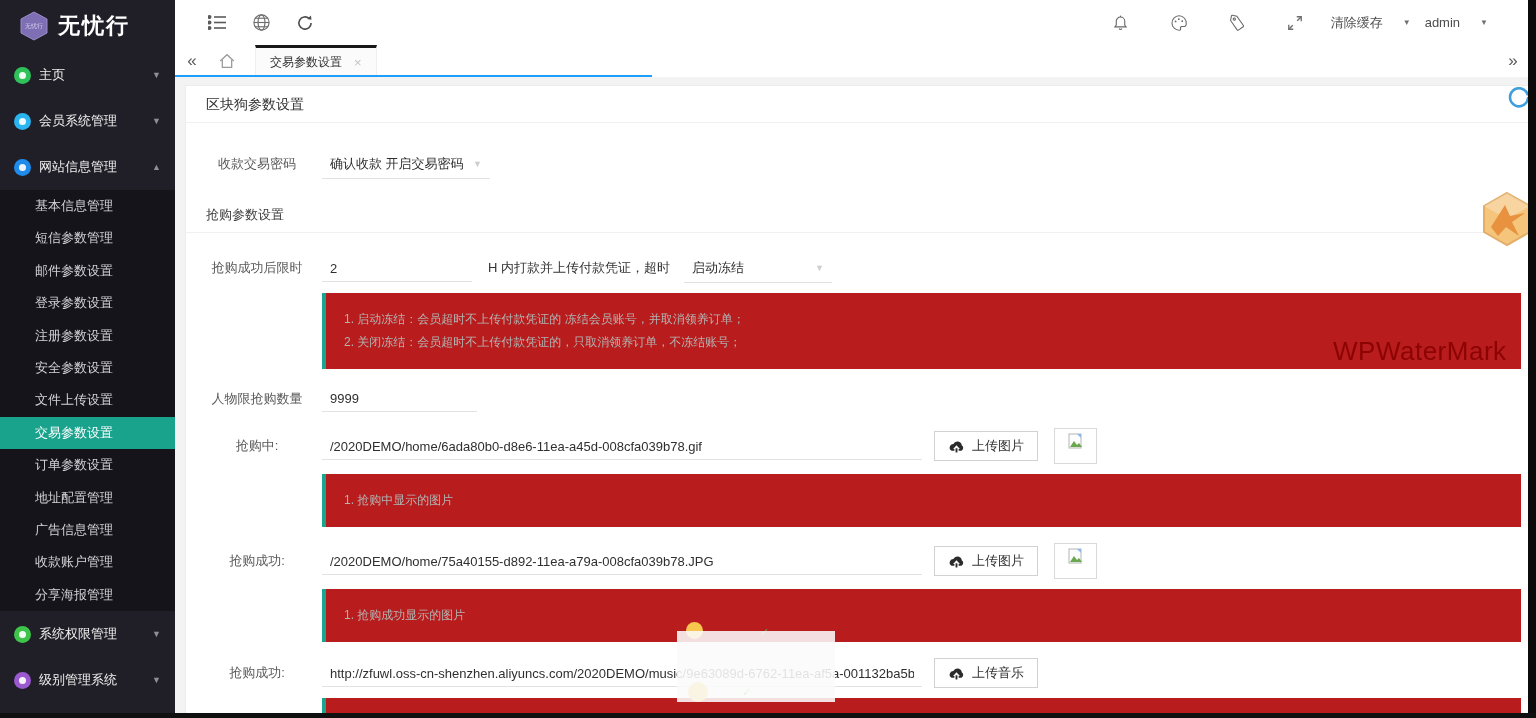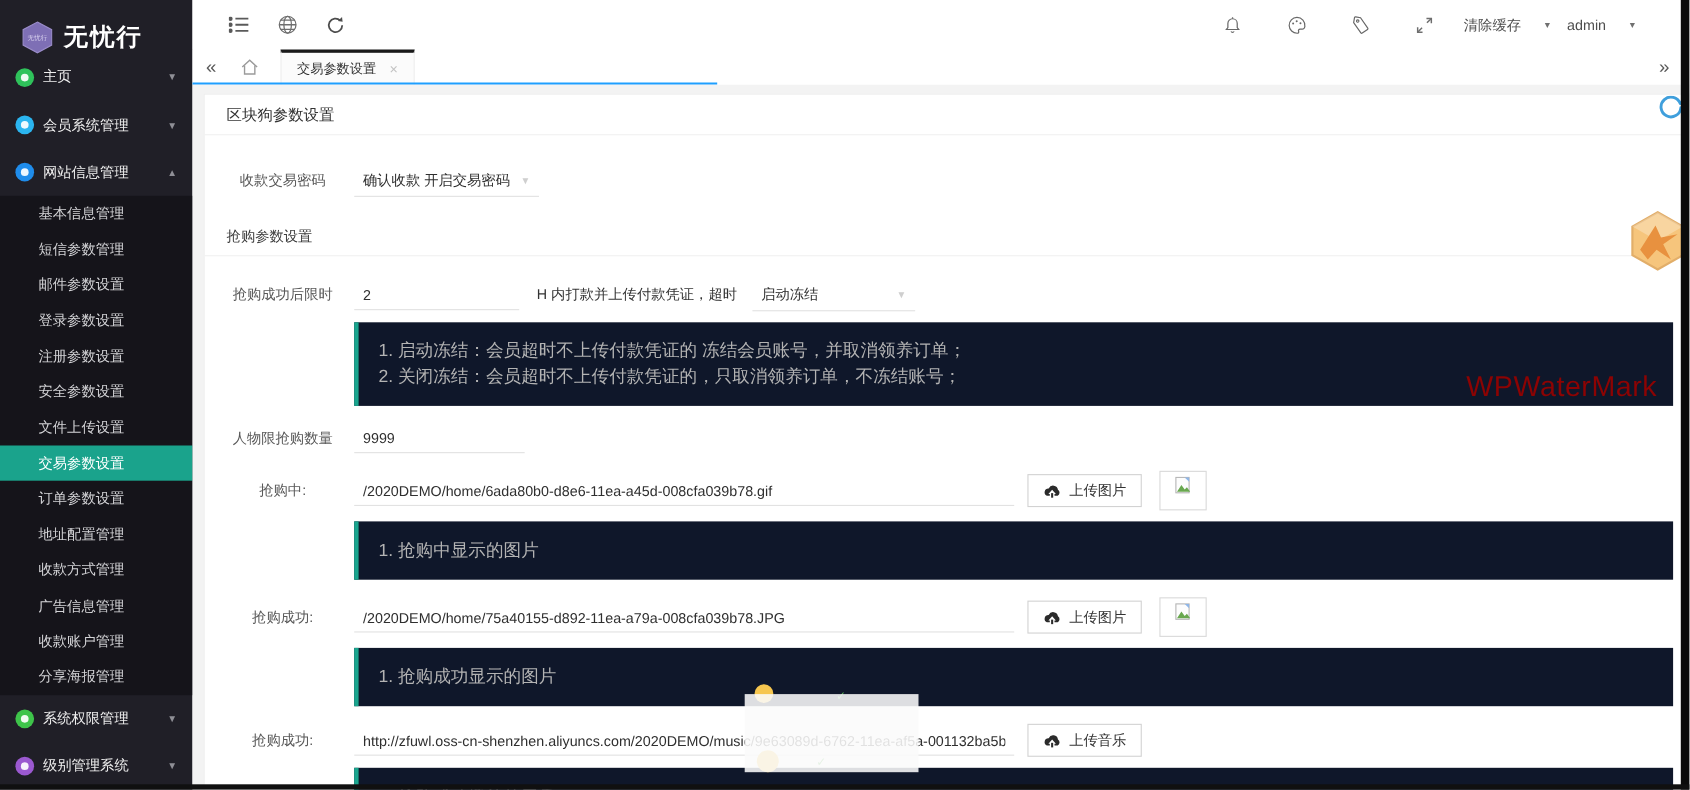--- a/index.html
+++ b/index.html
@@ -2,21 +2,21 @@
 <html><head>
 <meta charset="utf-8">
 <style>
   * { box-sizing: border-box; margin: 0; padding: 0; }
   html,body { width:1536px; height:718px; overflow:hidden; }
   body { font-family:"Liberation Sans","DejaVu Sans",sans-serif; background:#fff; position:relative; }
   .app { display:flex; width:1536px; height:718px; }
 
   
   .sidebar { width:175px; flex:0 0 175px; background:#201f27; color:#eee; display:flex; flex-direction:column; }
-  .logo { height:52px; display:flex; align-items:flex-end; padding-left:20px; gap:10px; }
+  .logo { height:52px; display:flex; align-items:center; padding-left:20px; gap:10px; }
   .logo-title { color:#fff; font-size:22px; font-weight:bold; letter-spacing:2px; }
   .side-item { height:46px; display:flex; align-items:center; padding:0 14px; gap:8px; font-size:13px; color:#efefef; cursor:pointer; }
   .side-item .caret { margin-left:auto; font-size:9px; color:#8f8f96; }
   .dot-icon { width:17px; height:17px; border-radius:50%; position:relative; flex:0 0 17px; }
   .dot-icon::after { content:""; position:absolute; left:5px; top:5px; width:7px; height:7px; border-radius:50%; background:rgba(255,255,255,.92); }
   .submenu { background:#15141a; padding:0; }
   .sub-item { height:32.4px; line-height:32.4px; padding-left:35px; font-size:13px; color:#d3d3d6; cursor:pointer; white-space:nowrap; }
   .sub-item.active { background:#1aa38c; color:#fff; }
 
   
@@ -39,21 +39,21 @@
   .panel { background:#fff; border:1px solid #ececec; height:640px; overflow:hidden; }
   .panel-header { height:37px; line-height:37px; padding-left:20px; font-size:14px; color:#333; border-bottom:1px solid #f0f0f0; }
   .form { padding-top:26px; }
   .row { display:flex; align-items:center; padding-left:20px; }
   .row-label { width:102px; flex:0 0 102px; text-align:center; font-size:13px; color:#595959; margin-right:14px; white-space:nowrap; }
   .u-input { border:none; border-bottom:1px solid #e2e2e2; background:transparent; outline:none; font-size:13px; color:#2f2f2f; padding:6px 8px 5px; font-family:inherit; }
   .sel { border-bottom:1px solid #e2e2e2; display:flex; align-items:center; font-size:13px; color:#2f2f2f; padding:6px 8px 5px; cursor:pointer; }
   .sel .s-caret { margin-left:auto; color:#cfcfcf; font-size:9px; }
   .mid-text { font-size:13px; color:#333; margin:0 14px 0 16px; white-space:nowrap; }
   .section-header { margin-top:18px; height:36px; line-height:36px; padding-left:20px; font-size:13px; color:#3c3c3c; border-bottom:1px solid #f0f0f0; }
-  .note { margin:10px 14px 16px 136px; background:#0f172a; border-left:4px solid #1aa58e; padding:15px 18px; font-size:16px; color:#b3b3b3; line-height:23px; }
+  .note { margin:10px 14px 16px 136px; background:#b91c1c; border-left:4px solid #1aa58e; padding:15px 18px; font-size:12px; color:#b3b3b3; line-height:23px; }
   .upload-btn { margin-left:12px; height:30px; border:1px solid #d2d2d2; background:#fff; display:flex; align-items:center; gap:7px; padding:0 13px; font-size:13px; color:#333; cursor:pointer; white-space:nowrap; }
   .thumb { margin-left:16px; width:43px; height:36px; border:1px solid #d9d9d9; background:#fff; display:flex; align-items:flex-start; justify-content:center; padding-top:4px; }
 
   
   .wm { position:absolute; left:1333px; top:336px; font-size:26px; font-weight:normal; color:#8c0303; letter-spacing:0.5px; z-index:30; }
   .fox { position:absolute; left:1481px; top:191px; z-index:30; }
   .spinner { position:absolute; left:1508px; top:87px; z-index:30; }
   .strip-right { position:absolute; right:0; top:0; width:8px; height:718px; background:#0b0b0b; z-index:40; }
   .strip-bottom { position:absolute; left:0; bottom:0; width:1536px; height:5px; background:#101010; z-index:40; }
   .overlay-blob { position:absolute; left:677px; top:631px; width:158px; height:71px; background:rgba(250,250,250,.88); z-index:20; }
@@ -94,21 +94,20 @@
       <div class="sub-item">基本信息管理</div>
       <div class="sub-item">短信参数管理</div>
       <div class="sub-item">邮件参数设置</div>
       <div class="sub-item">登录参数设置</div>
       <div class="sub-item">注册参数设置</div>
       <div class="sub-item">安全参数设置</div>
       <div class="sub-item">文件上传设置</div>
       <div class="sub-item active">交易参数设置</div>
       <div class="sub-item">订单参数设置</div>
       <div class="sub-item">地址配置管理</div>
-      <div class="sub-item">收款方式管理</div>
       <div class="sub-item">广告信息管理</div>
       <div class="sub-item">收款账户管理</div>
       <div class="sub-item">分享海报管理</div>
     </div>
 
     <div class="side-item">
       <span class="dot-icon" style="background:#3ec44a"></span>
       <span>系统权限管理</span>
       <span class="caret">▼</span>
     </div>

